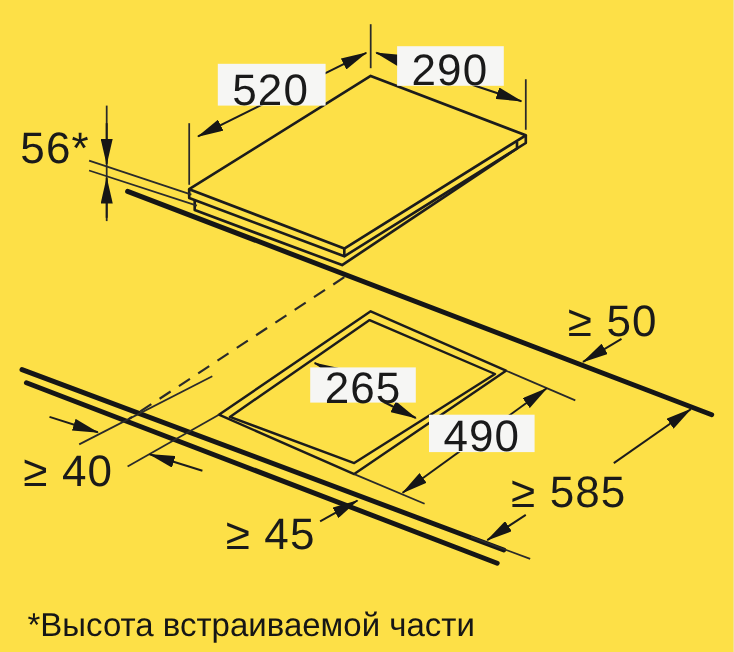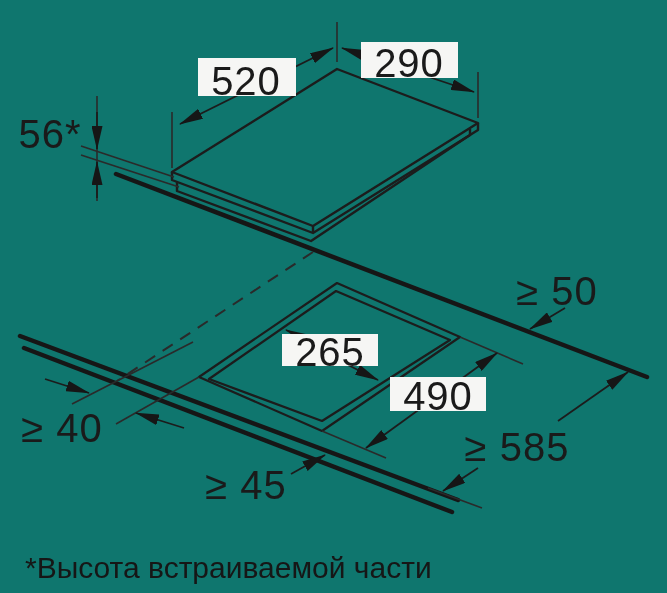--- a/index.html
+++ b/index.html
@@ -3,21 +3,21 @@
 <meta charset="utf-8">
 <style>
   html, body {
     margin: 0;
     padding: 0;
     background: #e9e9e9;
   }
   .page {
     width: 667px;
     height: 593px;
-    background: #0f766e;
+    background: #fde047;
     position: relative;
     overflow: hidden;
     font-family: "Liberation Sans", sans-serif;
   }
   svg { display: block; }
   .dim-label {
     font-family: "Liberation Sans", sans-serif;
     font-size: 40px;
     fill: #1a1a1a;
     letter-spacing: 1px;

